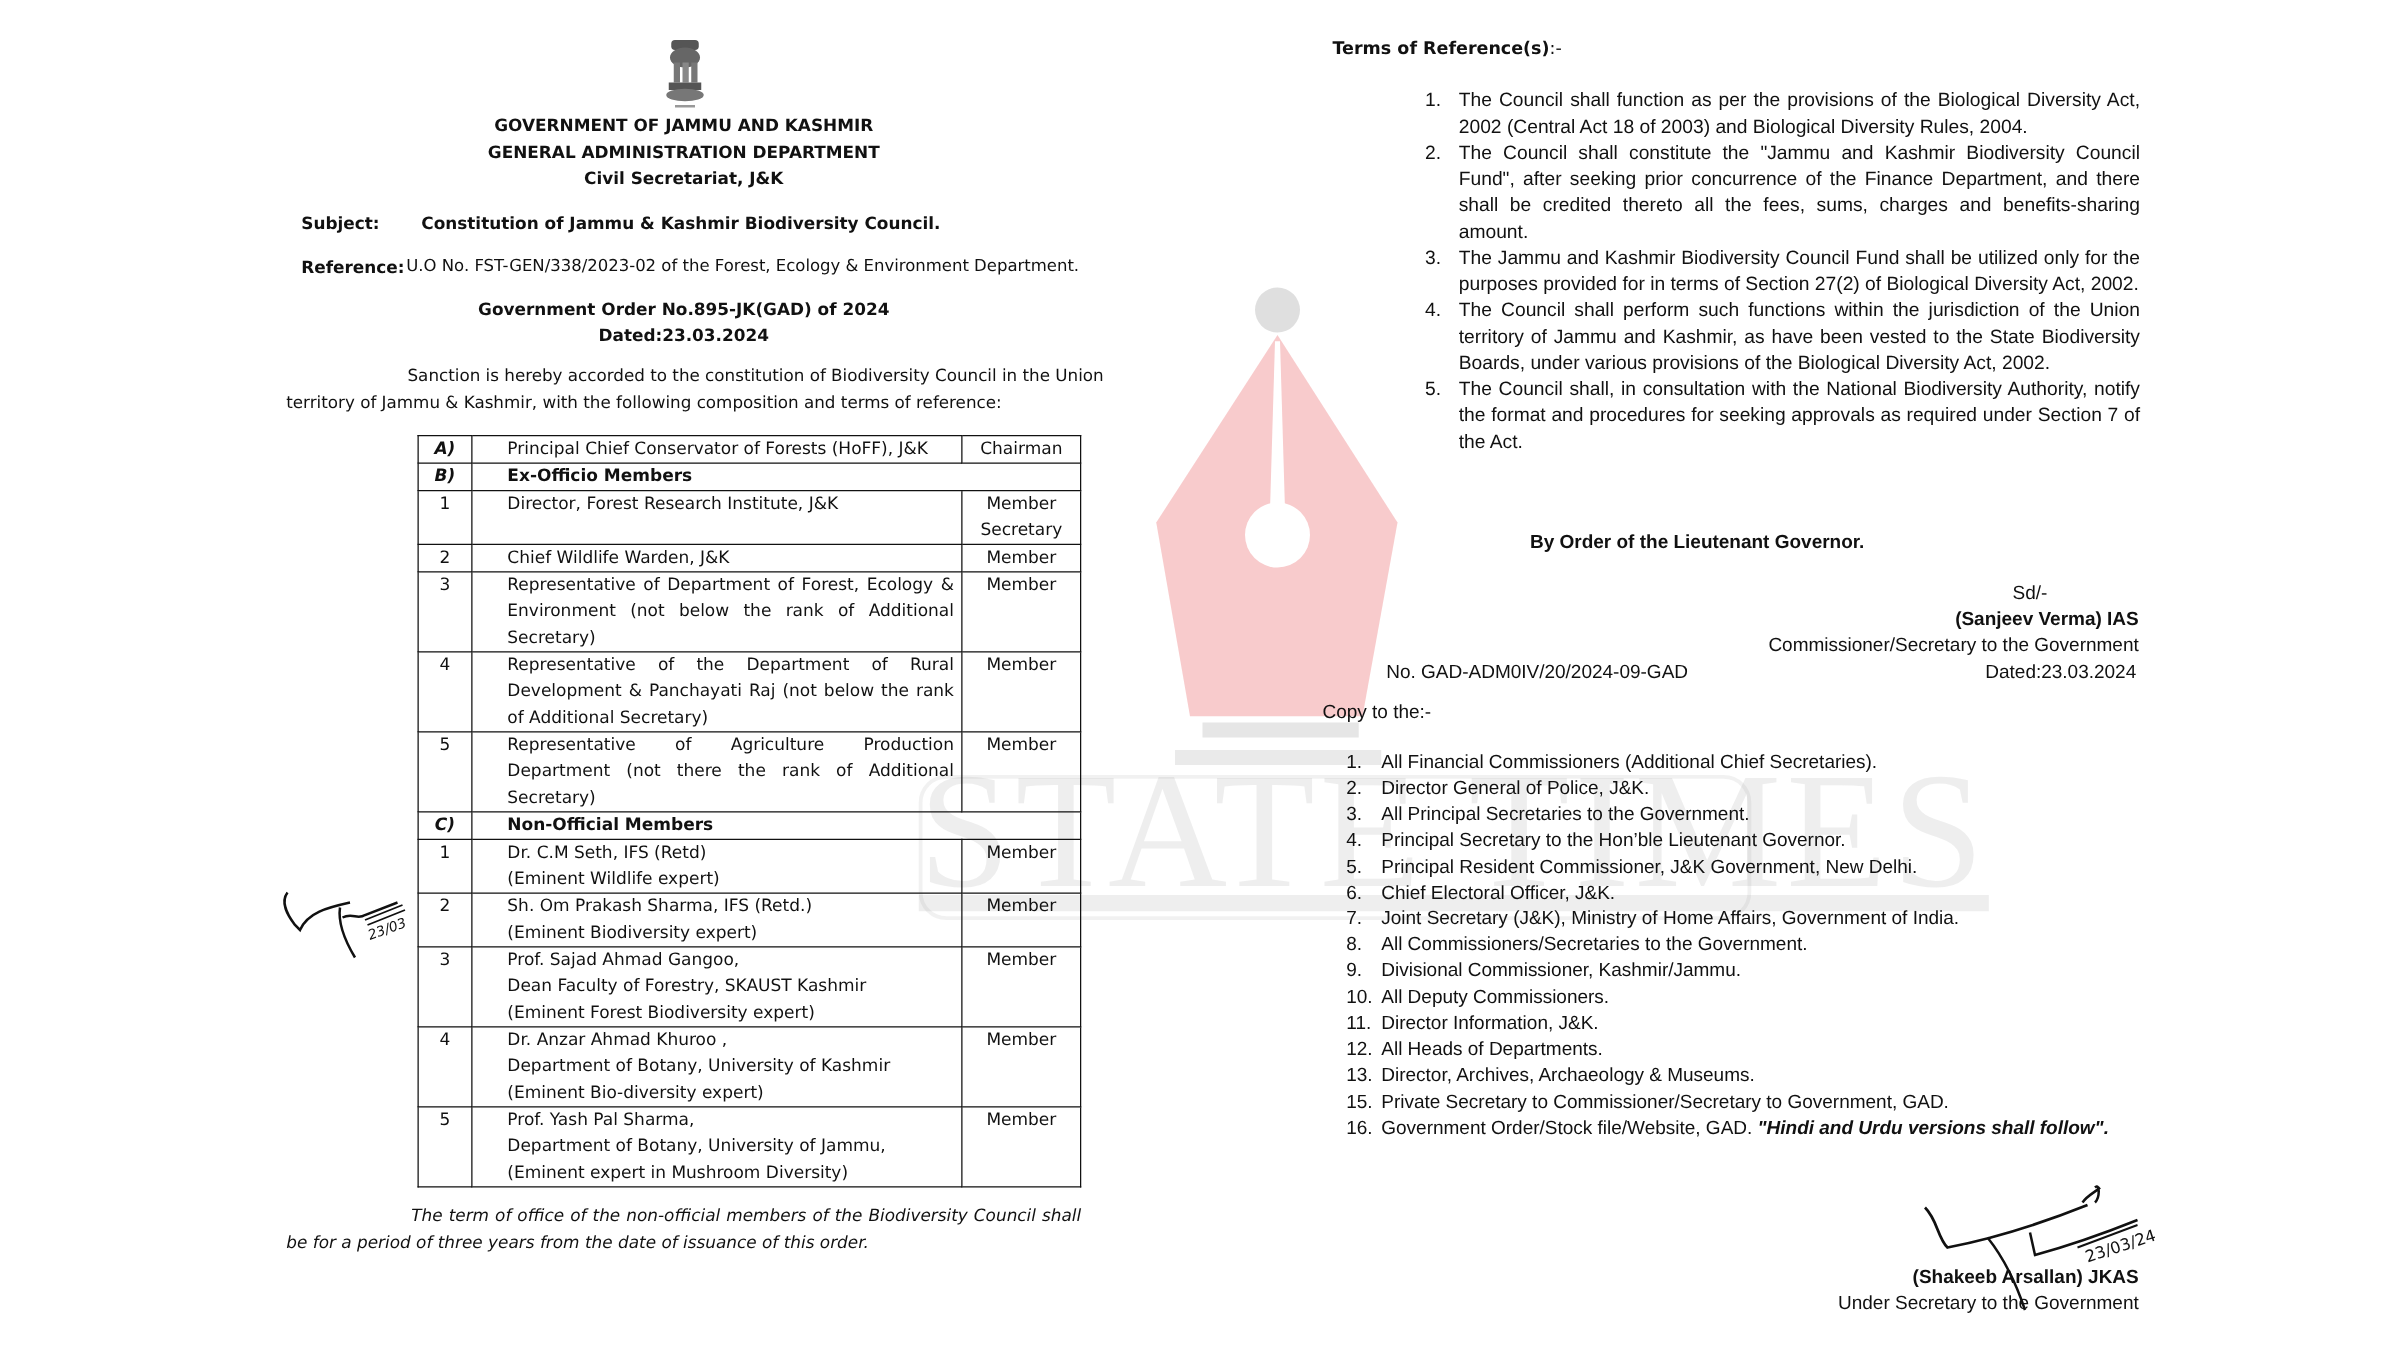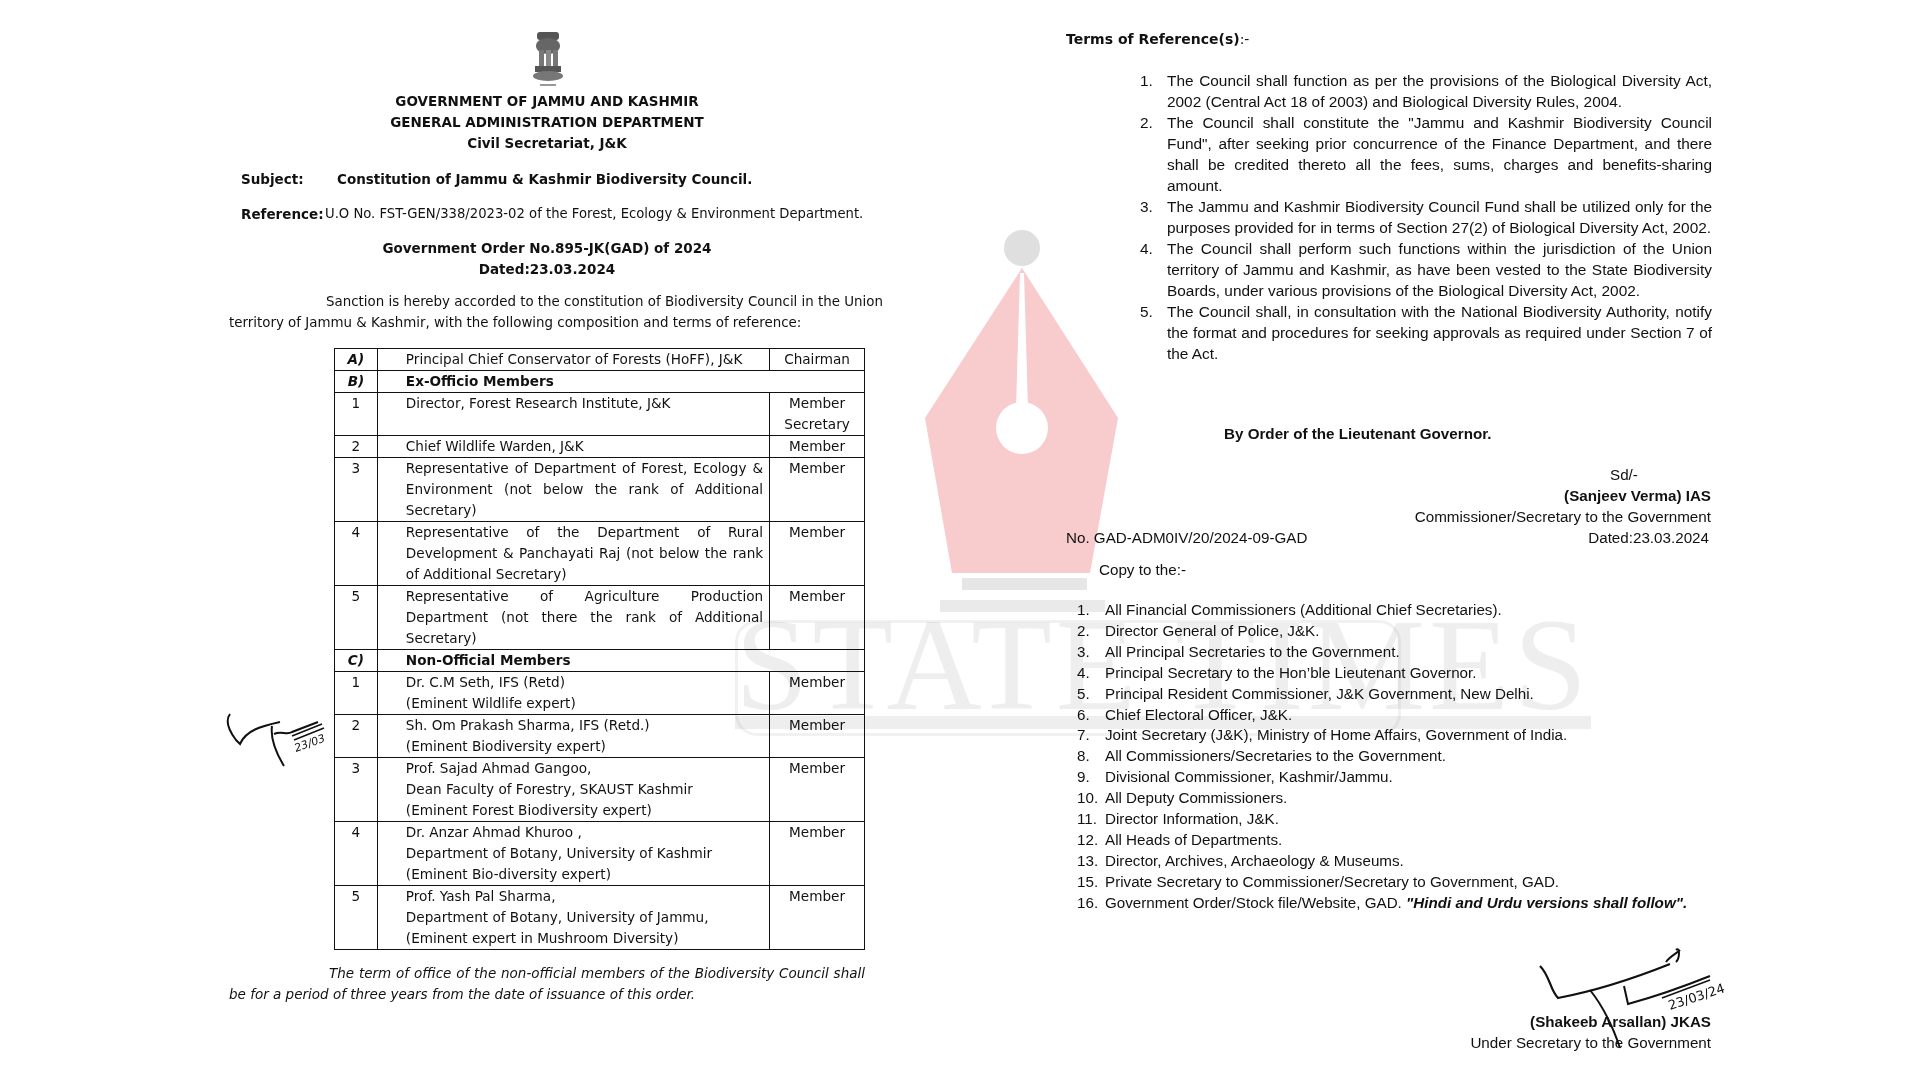--- a/index.html
+++ b/index.html
@@ -186,24 +186,24 @@
     <li><span class="num">4.</span><span>The Council shall perform such functions within the jurisdiction of the Union territory of Jammu and Kashmir, as have been vested to the State Biodiversity Boards, under various provisions of the Biological Diversity Act, 2002.</span></li>
     <li><span class="num">5.</span><span>The Council shall, in consultation with the National Biodiversity Authority, notify the format and procedures for seeking approvals as required under Section 7 of the Act.</span></li>
   </ol>
 
 <div class="rtxt" style="left:1224px;top:425px;font-weight:bold">By Order of the Lieutenant Governor.</div>
 
 <div class="rtxt" style="left:1610px;top:466px">Sd/-</div>
 <div class="rtxt" style="right:209px;top:487px;font-weight:bold">(Sanjeev Verma) IAS</div>
 <div class="rtxt" style="right:209px;top:508px">Commissioner/Secretary to the Government</div>
 
-<div class="rtxt" style="left:1066px;top:529px">No.  GAD-ADM0IV/20/2024-09-GAD</div>
+<div class="rtxt" style="left:1109px;top:529px">No.  GAD-ADM0IV/20/2024-09-GAD</div>
 <div class="rtxt" style="right:211px;top:529px">Dated:23.03.2024</div>
 
-<div class="rtxt" style="left:1099px;top:561px">Copy to the:-</div>
+<div class="rtxt" style="left:1058px;top:561px">Copy to the:-</div>
 
 <ol class="copy-list" id="copy-list">
     <li><span class="num">1.</span><span>All Financial Commissioners (Additional Chief Secretaries).</span></li>
     <li><span class="num">2.</span><span>Director General of Police, J&amp;K.</span></li>
     <li><span class="num">3.</span><span>All Principal Secretaries to the Government.</span></li>
     <li><span class="num">4.</span><span>Principal Secretary to the Hon’ble Lieutenant Governor.</span></li>
     <li><span class="num">5.</span><span>Principal Resident Commissioner, J&amp;K Government, New Delhi.</span></li>
     <li><span class="num">6.</span><span>Chief Electoral Officer, J&amp;K.</span></li>
     <li><span class="num">7.</span><span>Joint Secretary (J&amp;K), Ministry of Home Affairs, Government of India.</span></li>
     <li><span class="num">8.</span><span>All Commissioners/Secretaries to the Government.</span></li>

